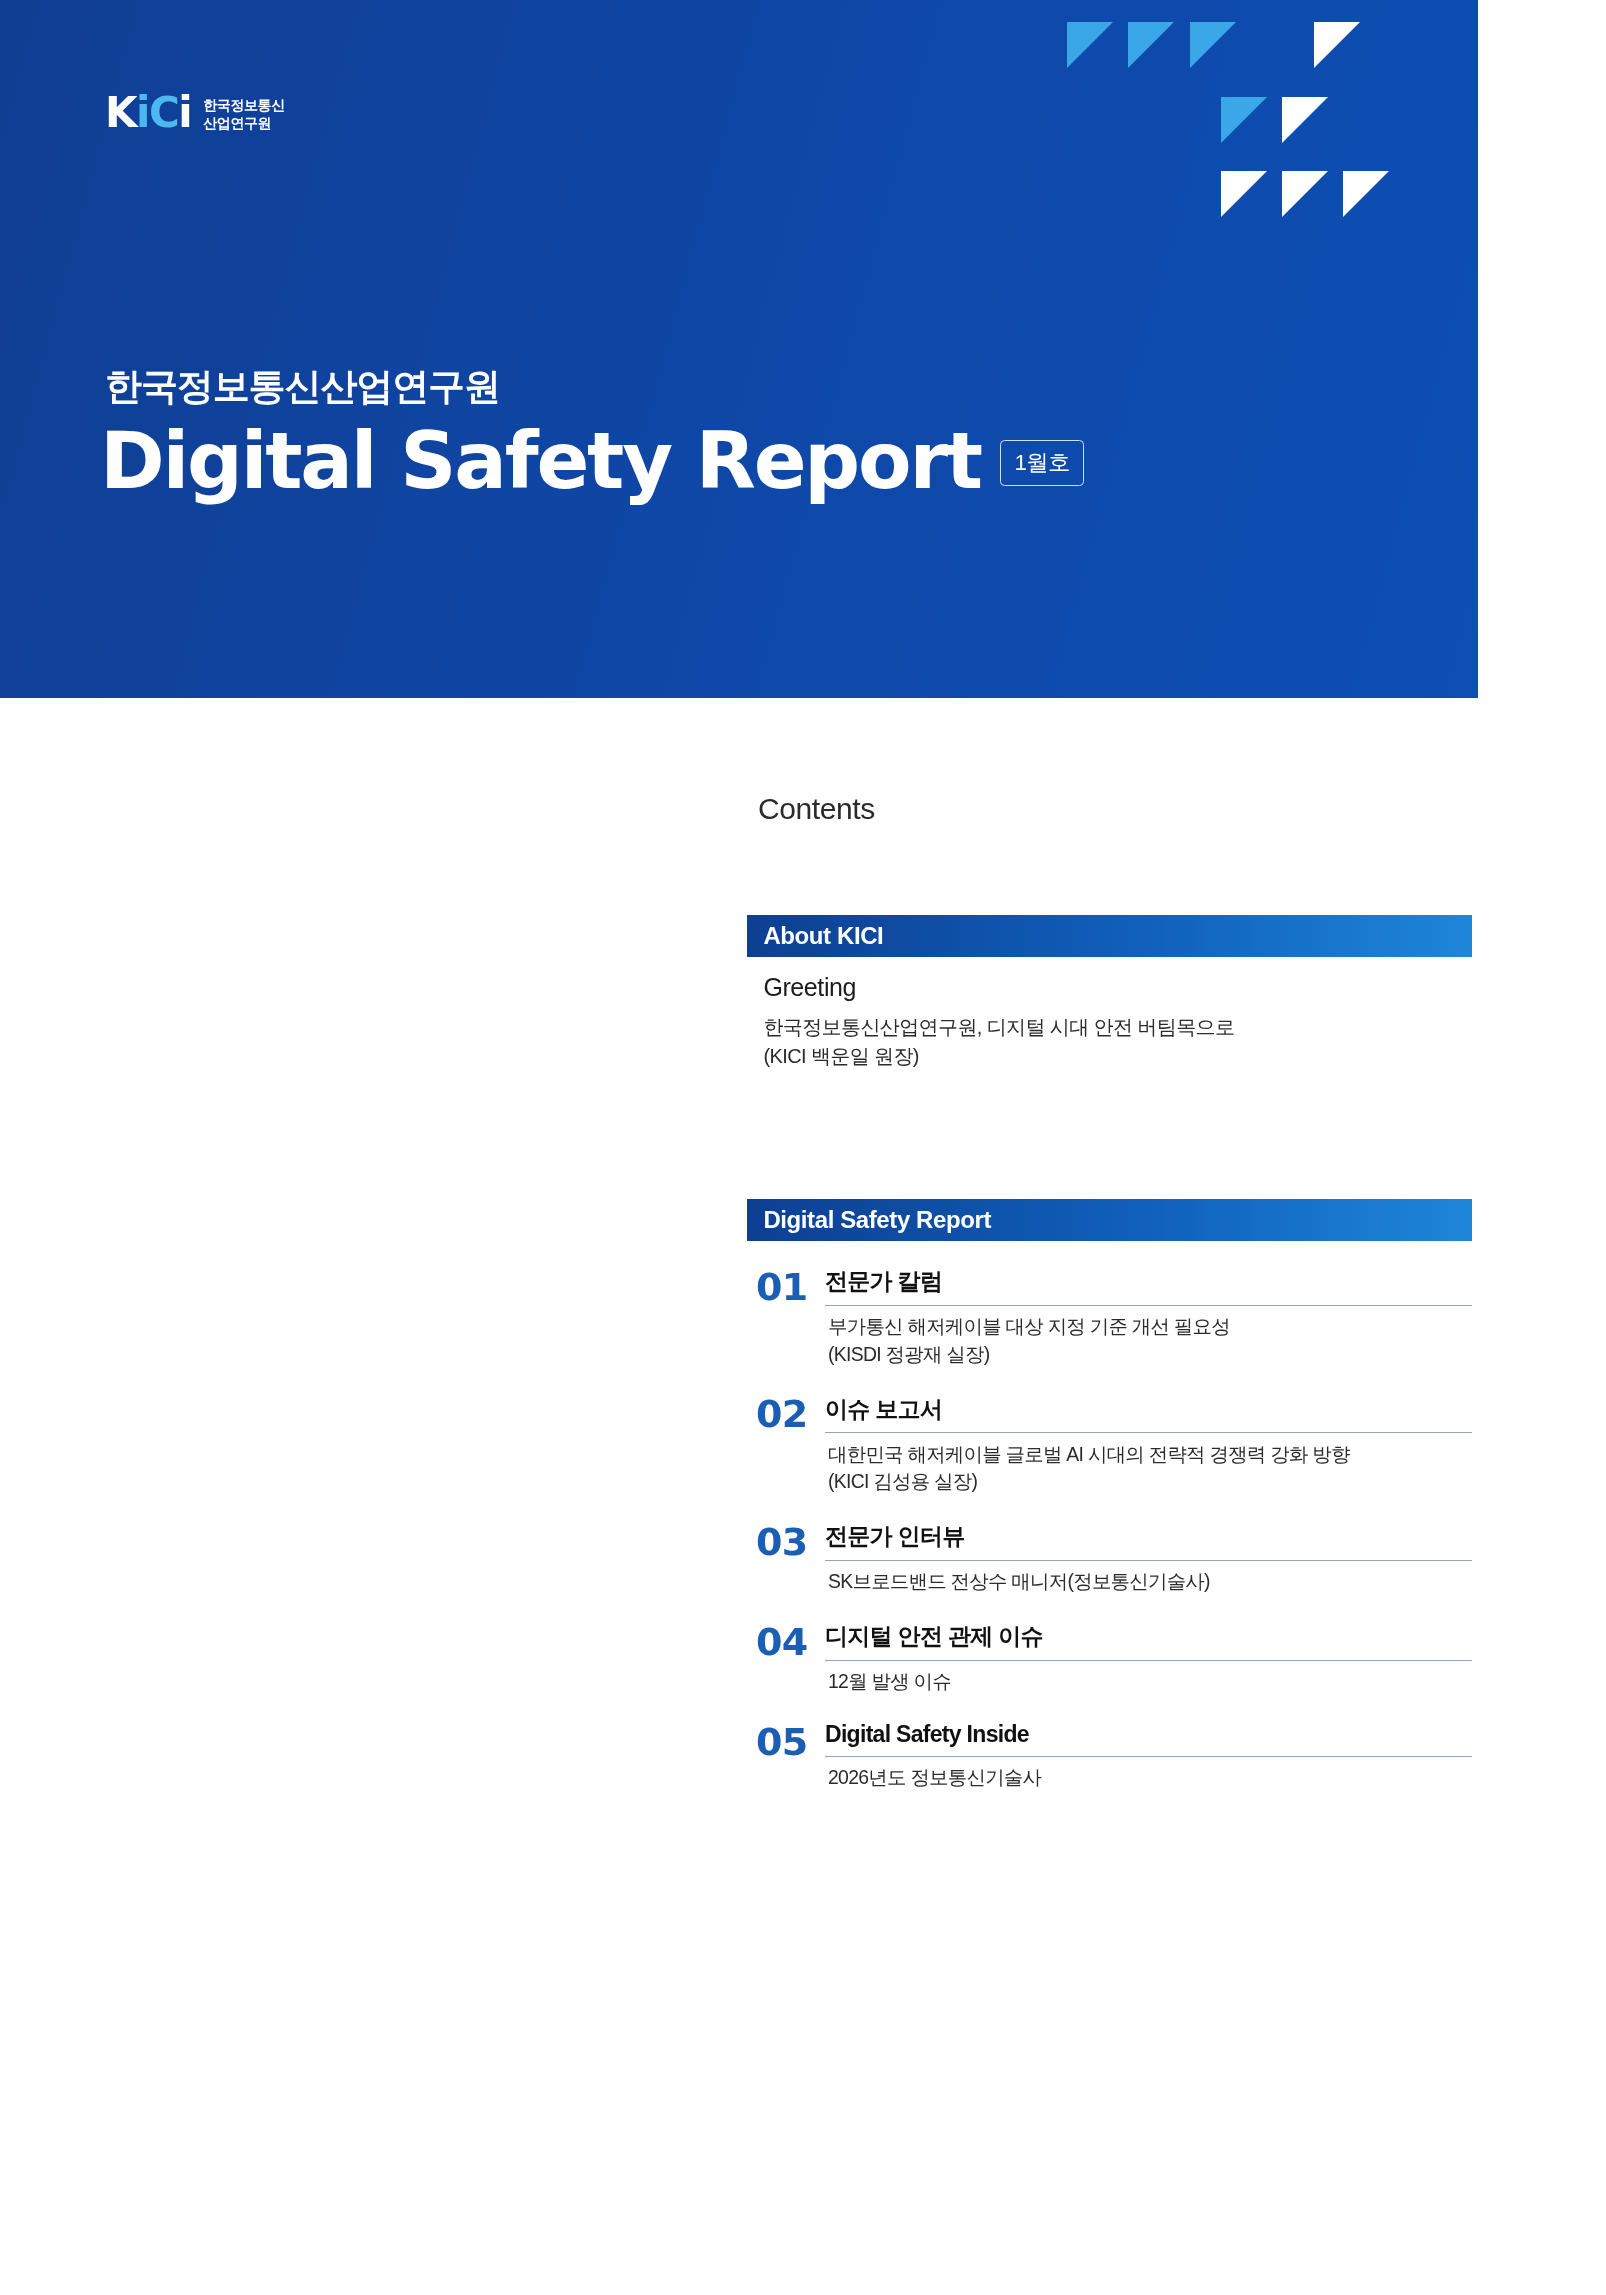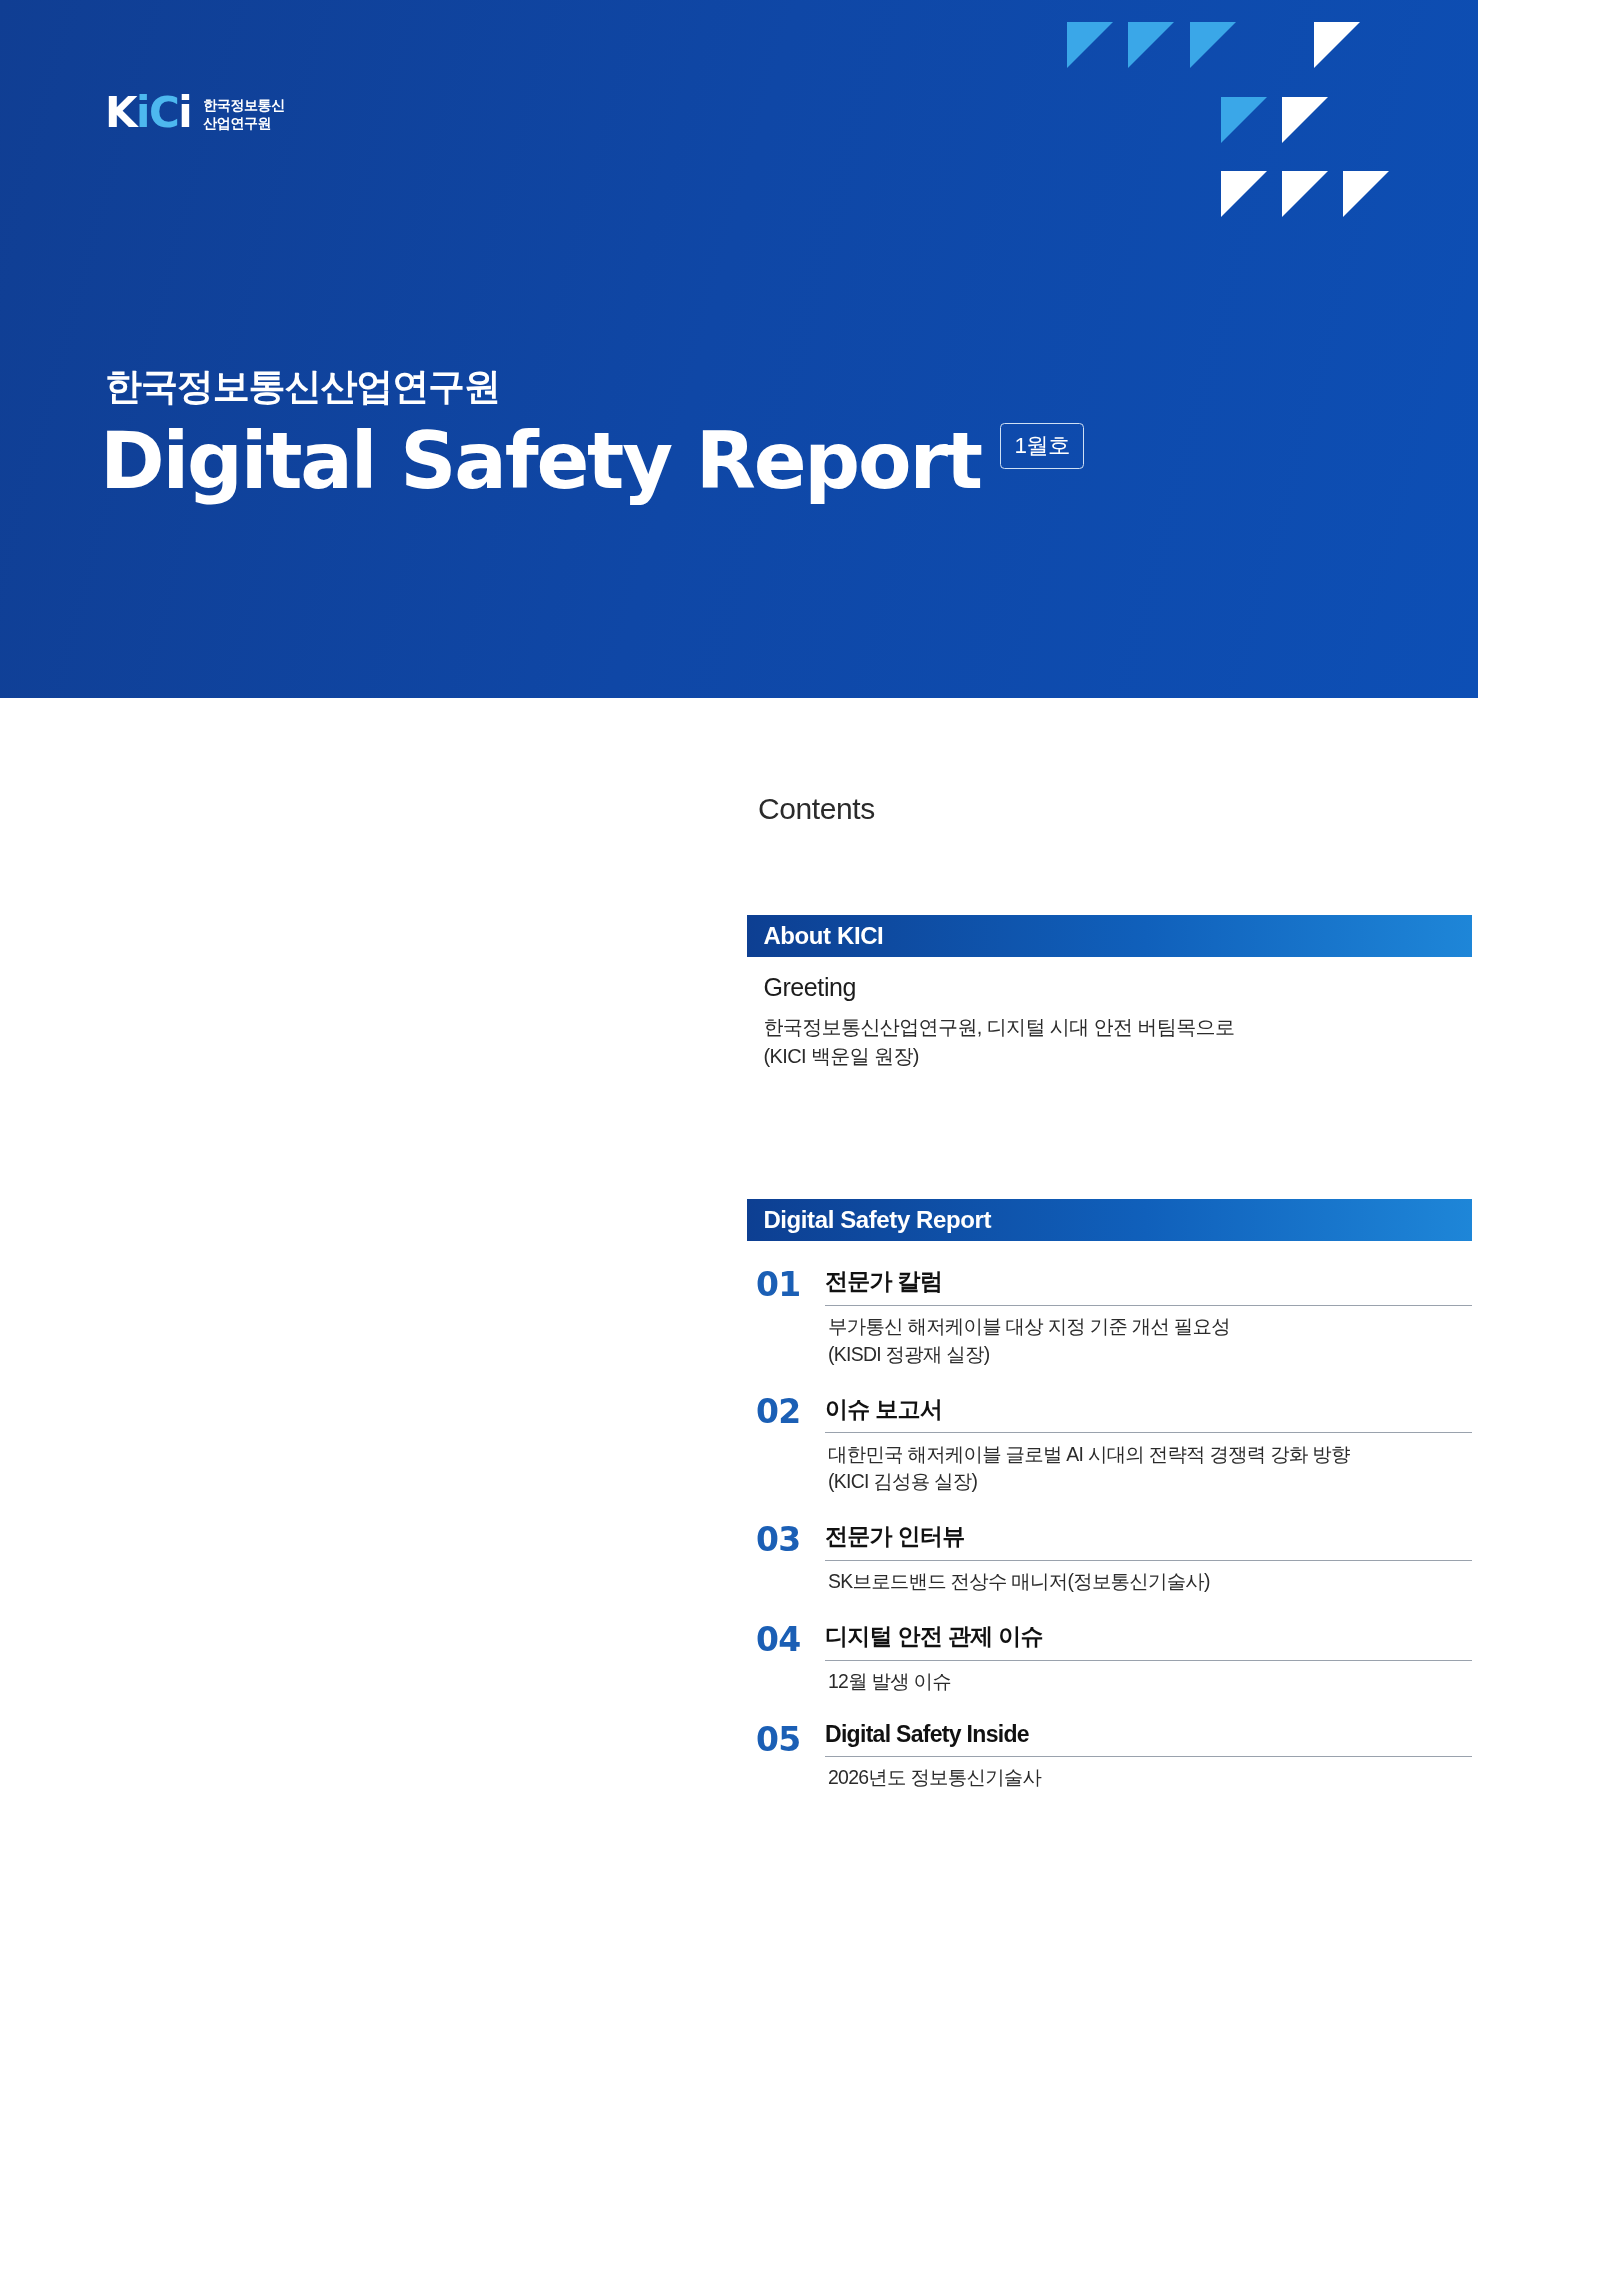--- a/index.html
+++ b/index.html
@@ -95,21 +95,21 @@
   }
   .hero-title {
     color: #ffffff;
     font-size: 78px;
     font-weight: 700;
     letter-spacing: -2.2px;
     line-height: 1;
     font-family: "DejaVu Sans", sans-serif;
   }
   .issue-badge {
-    margin-bottom: 31px;
+    margin-bottom: 14px;
     border: 1.5px solid #cfe0f4;
     border-radius: 4.5px;
     color: #ffffff;
     font-size: 22.4px;
     font-weight: 500;
     padding: 6px 13.4px 7.5px;
     letter-spacing: -0.7px;
     white-space: nowrap;
   }
 
@@ -167,21 +167,21 @@
   .entry {
     display: flex;
     align-items: flex-start;
     margin-top: 25.4px;
     padding-left: 9px;
   }
   .entry:first-of-type { margin-top: 19.4px; }
   .entry-num {
     width: 69px;
     flex: 0 0 69px;
-    font-size: 33px;
+    font-size: 38px;
     font-weight: 700;
     color: #1b5fb5;
     letter-spacing: -0.7px;
     line-height: 1;
     padding-top: 1.5px;
     font-family: "DejaVu Sans", sans-serif;
   }
   .entry-main { flex: 1; }
   .entry-title {
     font-size: 23px;

